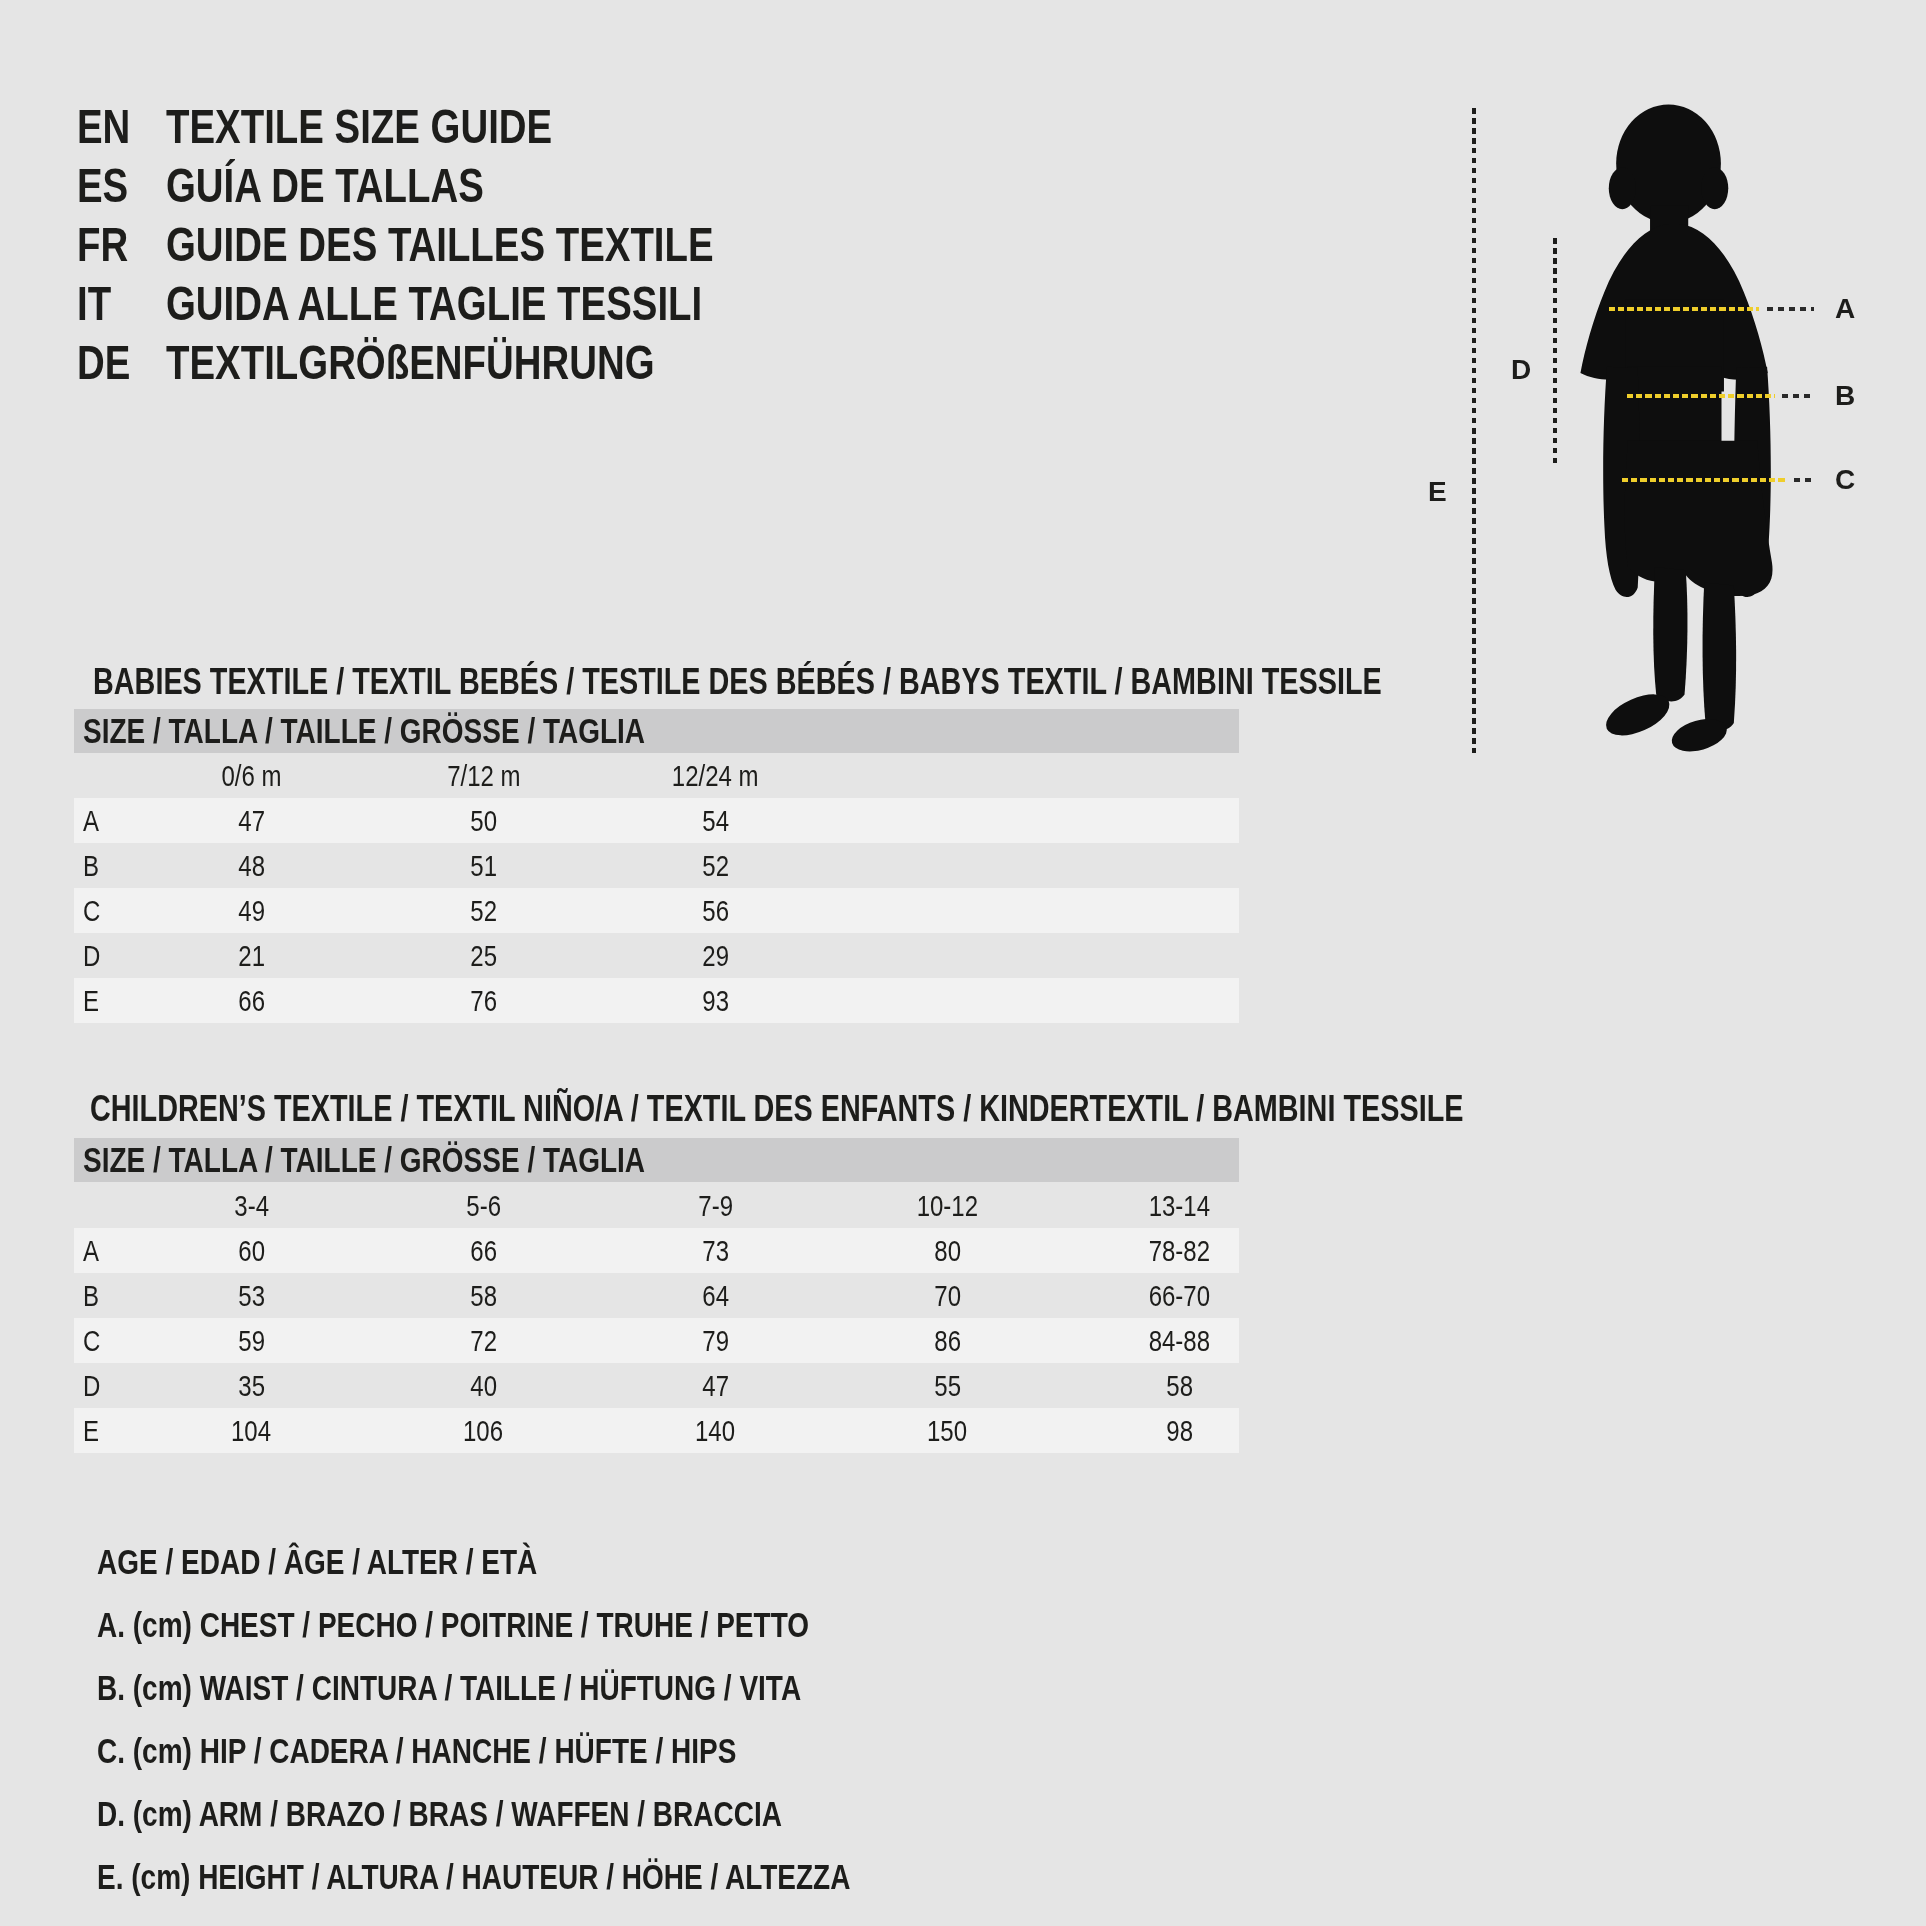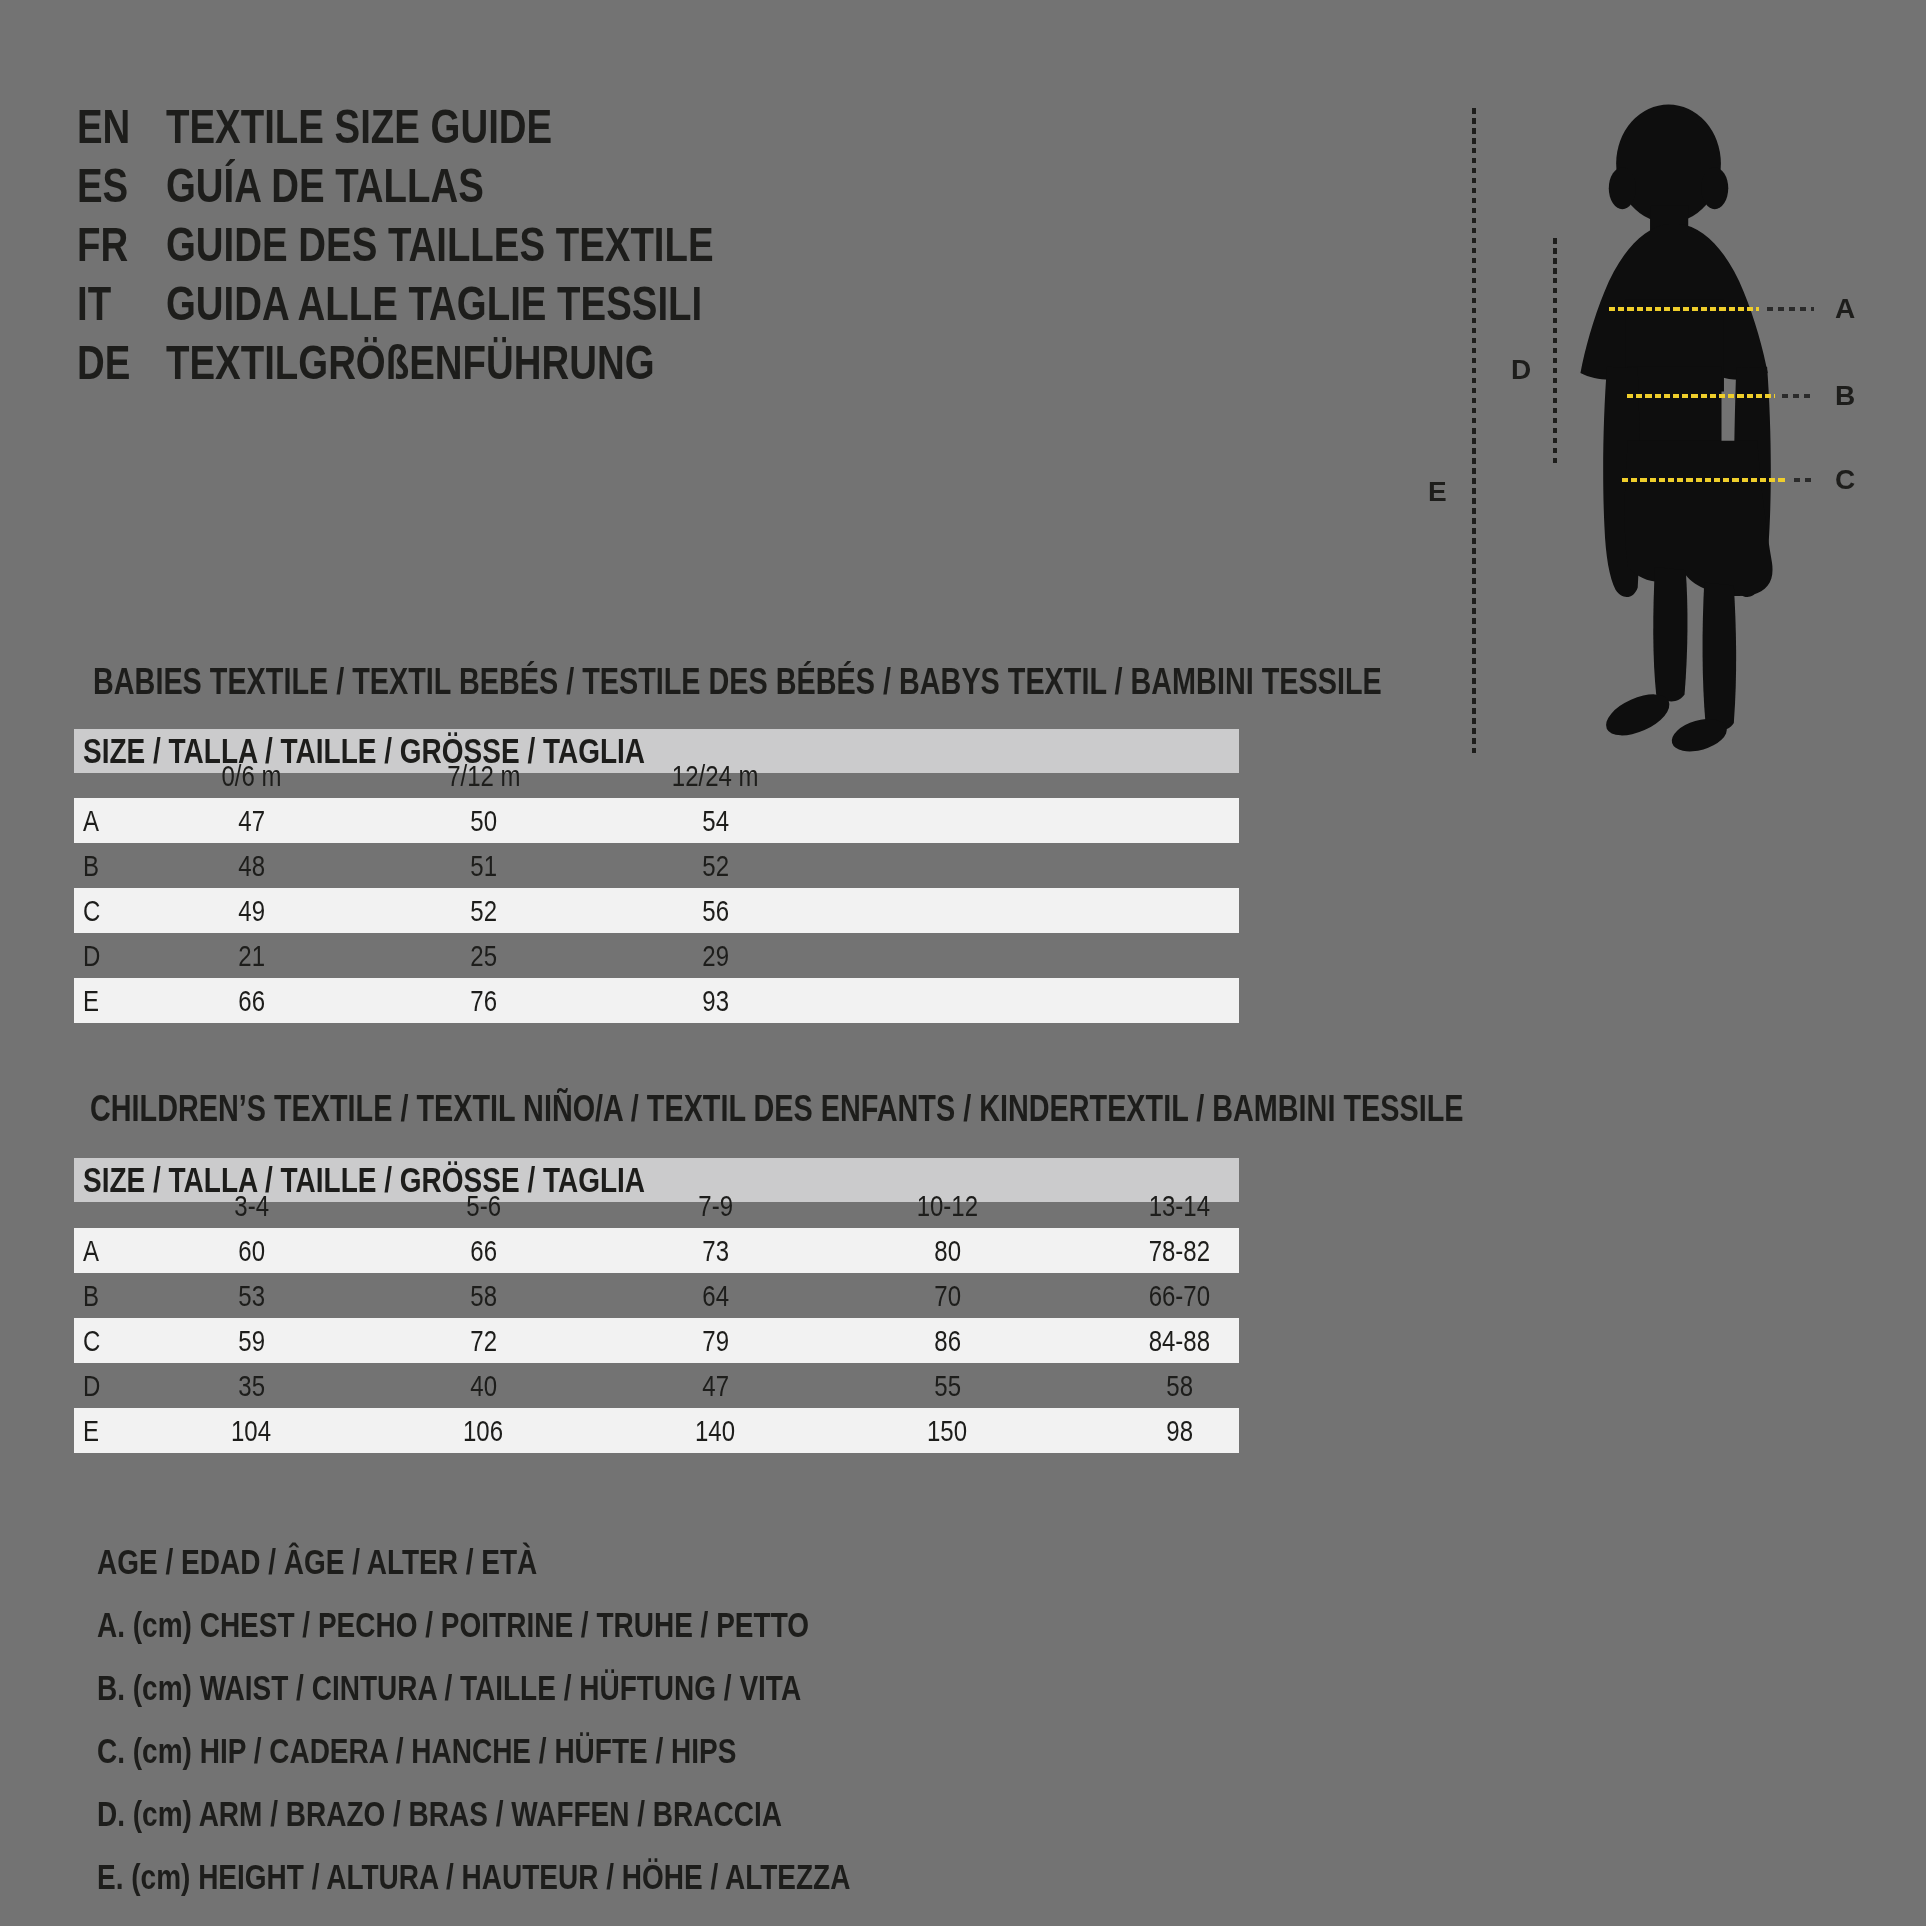--- a/index.html
+++ b/index.html
@@ -1,16 +1,16 @@
 <!DOCTYPE html>
 <html style="font-size:10px"><head>
 <meta charset="utf-8">
 <style>
   html,body{margin:0;padding:0;background:#fff;}
-  .page{position:relative;width:1926px;height:1926px;background:#737373;overflow:hidden;
+  .page{position:relative;width:1926px;height:1926px;background:#e5e5e5;overflow:hidden;
         font-family:"Liberation Sans",sans-serif;color:#1d1d1b;}
   .cond{display:inline-block;transform:scaleX(.8);transform-origin:0 50%;white-space:nowrap;}
   .ccenter{transform-origin:50% 50%;}
 
   
   .langs{position:absolute;left:77px;top:97px;}
   .lang-row{height:59px;display:flex;align-items:center;font-size:48px;font-weight:bold;}
   .lang-code{width:89px;flex:0 0 89px;}
 
   
@@ -20,21 +20,21 @@
   .hdash-y{position:absolute;height:4.3px;
         background-image:repeating-linear-gradient(to right,#efce2b 0 6.2px,transparent 6.2px 9.2px);}
   .hdash-d{position:absolute;height:4.3px;
         background-image:repeating-linear-gradient(to right,#2a2a2a 0 6.2px,transparent 6.2px 11px);}
   .flabel{position:absolute;font-size:28px;line-height:33px;font-weight:bold;}
 
   
   .sec-h{position:absolute;left:77px;font-size:36px;font-weight:bold;}
   .size-bar{position:absolute;left:74px;width:1165px;height:44px;background:#cbcbcc;
             display:flex;align-items:center;padding-left:8.6px;box-sizing:border-box;
-            font-size:35px;font-weight:bold;margin-top:20px;}
+            font-size:35px;font-weight:bold;}
   .tbl{position:absolute;left:74px;width:1165px;}
   .trow{height:45px;display:flex;align-items:center;gap:13px;}
   .trow.stripe{background:#f2f2f2;}
   .cl{width:55px;flex:0 0 55px;padding-left:8.6px;box-sizing:border-box;font-size:30px;}
   .cell{width:219px;flex:0 0 219px;text-align:center;font-size:30px;}
 
   
   .legend{position:absolute;left:77px;top:1519px;}
   .legend-line{height:63px;display:flex;align-items:flex-end;font-size:35px;font-weight:bold;margin-left:20px;}
 </style>

